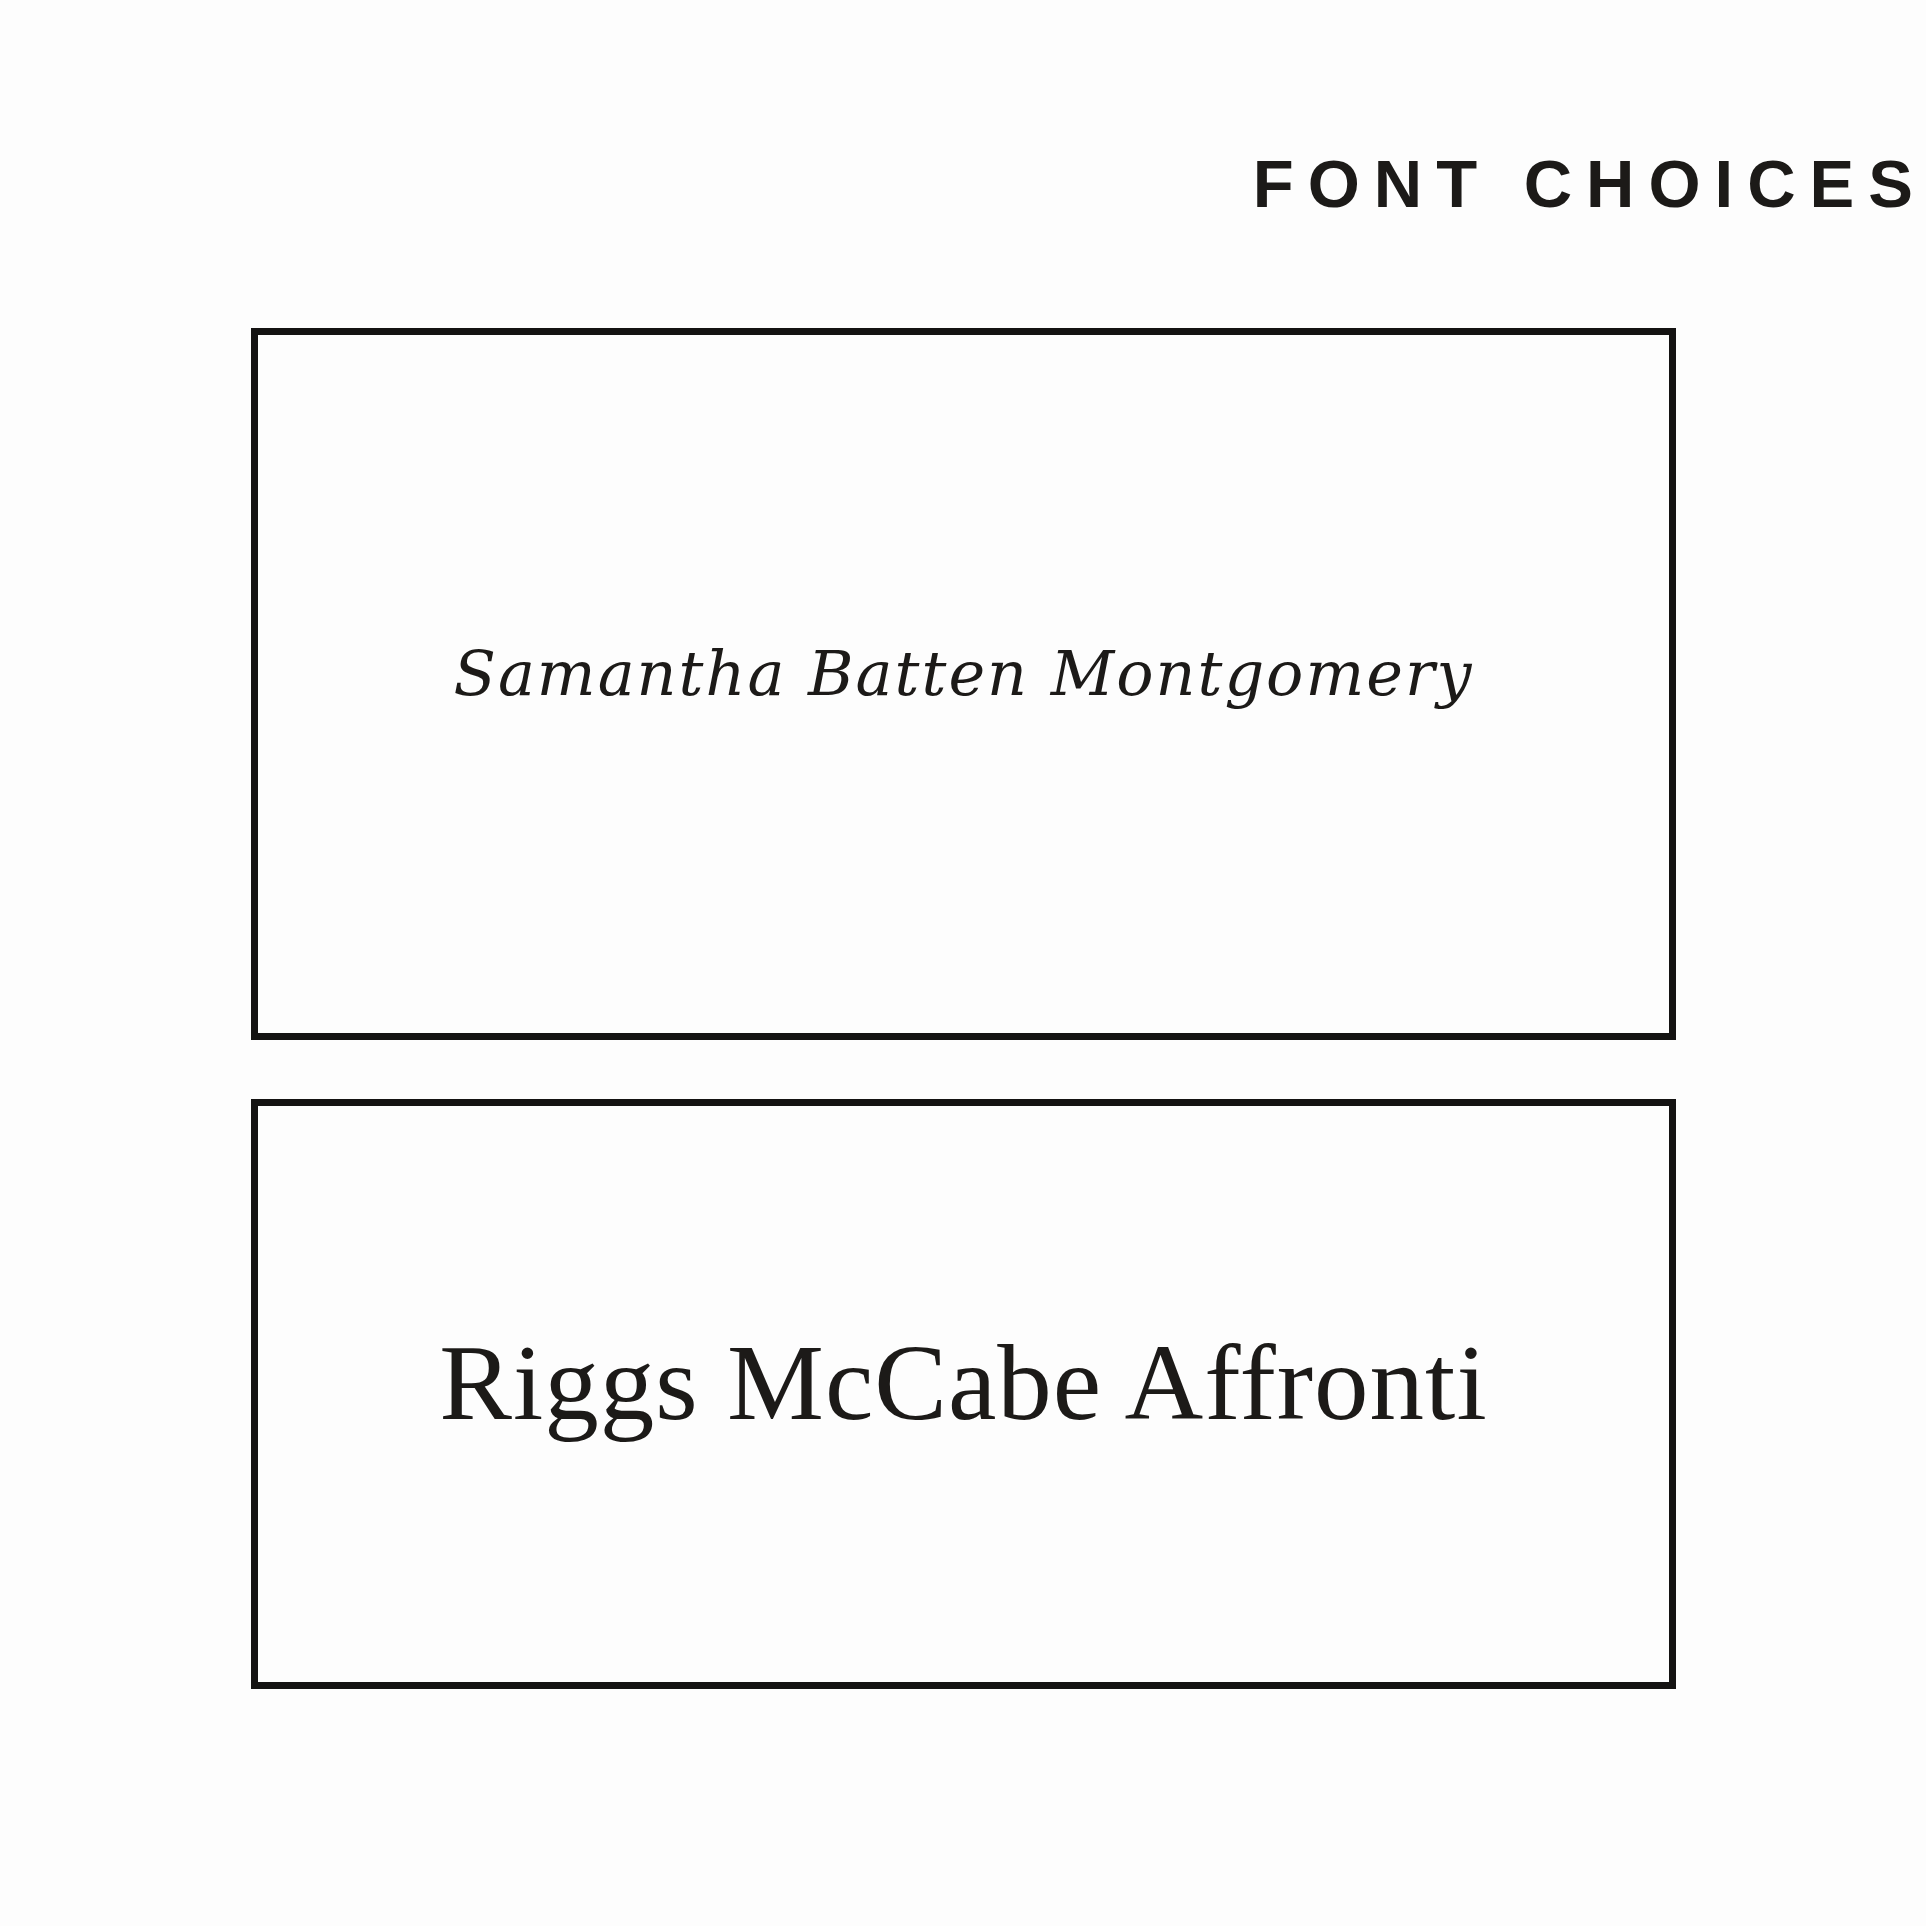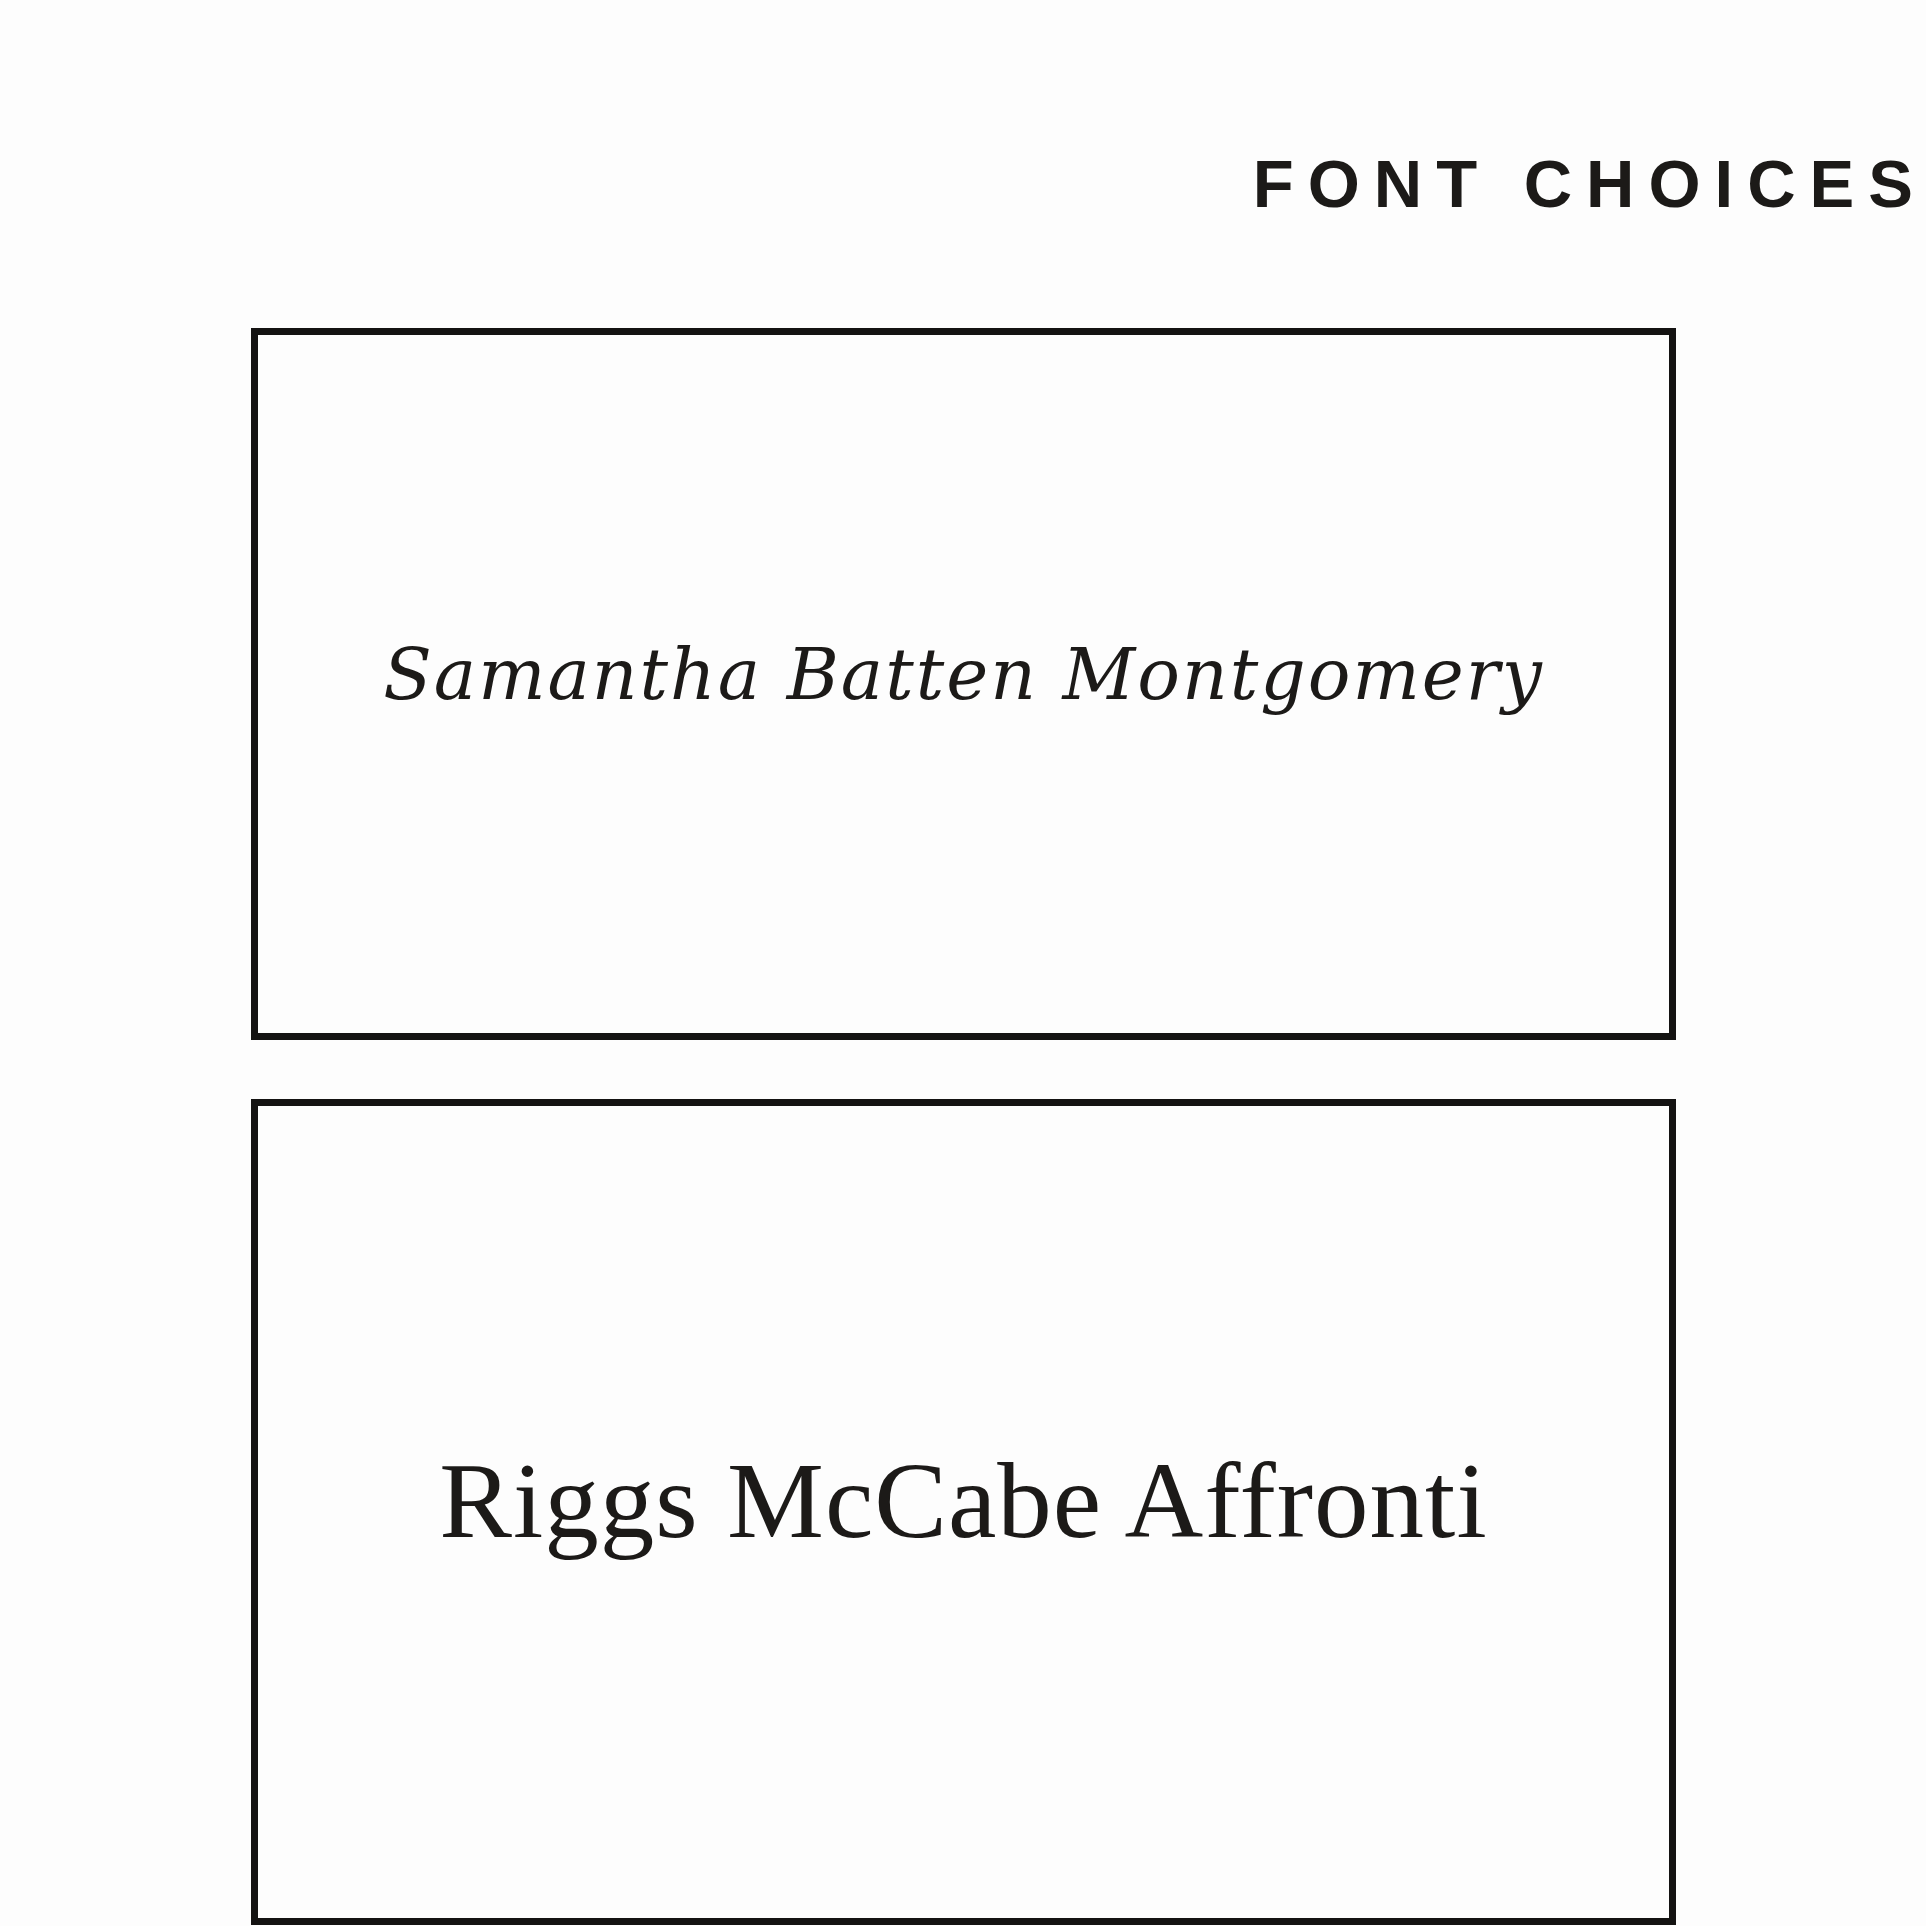--- a/index.html
+++ b/index.html
@@ -42,33 +42,33 @@
     align-items: center;
     justify-content: center;
     text-align: center;
   }
   .sample-box.box-script {
     top: 328px;
     height: 712px;
   }
   .sample-box.box-serif {
     top: 1099px;
-    height: 826px;
+    height: 590px;
   }
 
   .sample-text {
     color: #1c1a18;
     white-space: nowrap;
     line-height: 1;
   }
   
   .sample-text.script {
     font-family: "DejaVu Serif", serif;
     font-style: italic;
-    font-size: 71px;
+    font-size: 62px;
     letter-spacing: 2px;
     transform: translateY(-10px);
   }
   
   .sample-text.serif {
     font-family: "Liberation Serif", serif;
     font-size: 109px;
     letter-spacing: 1px;
     transform: translateY(-12px);
   }

